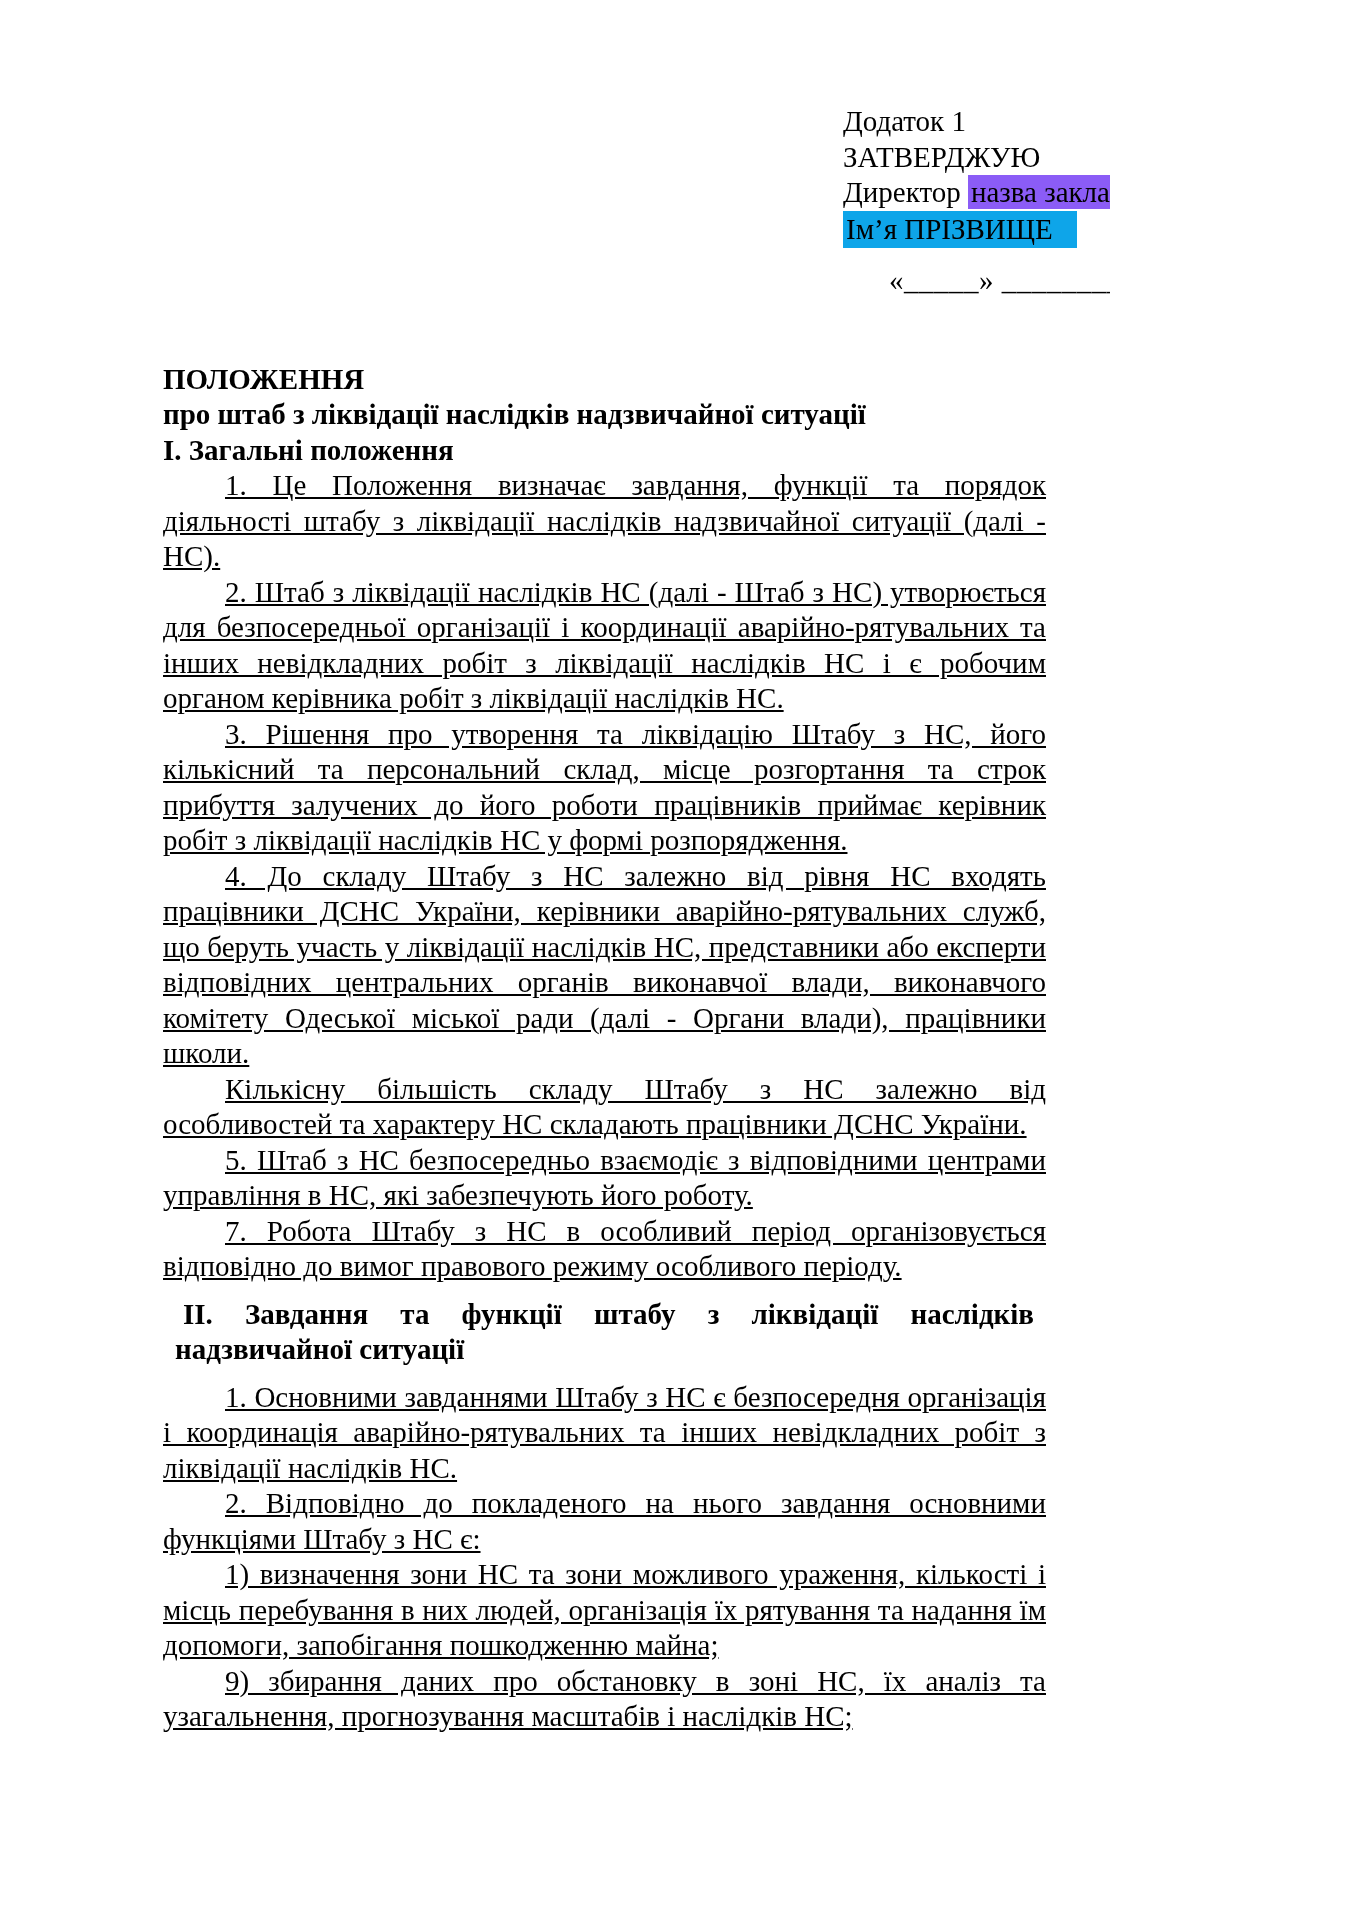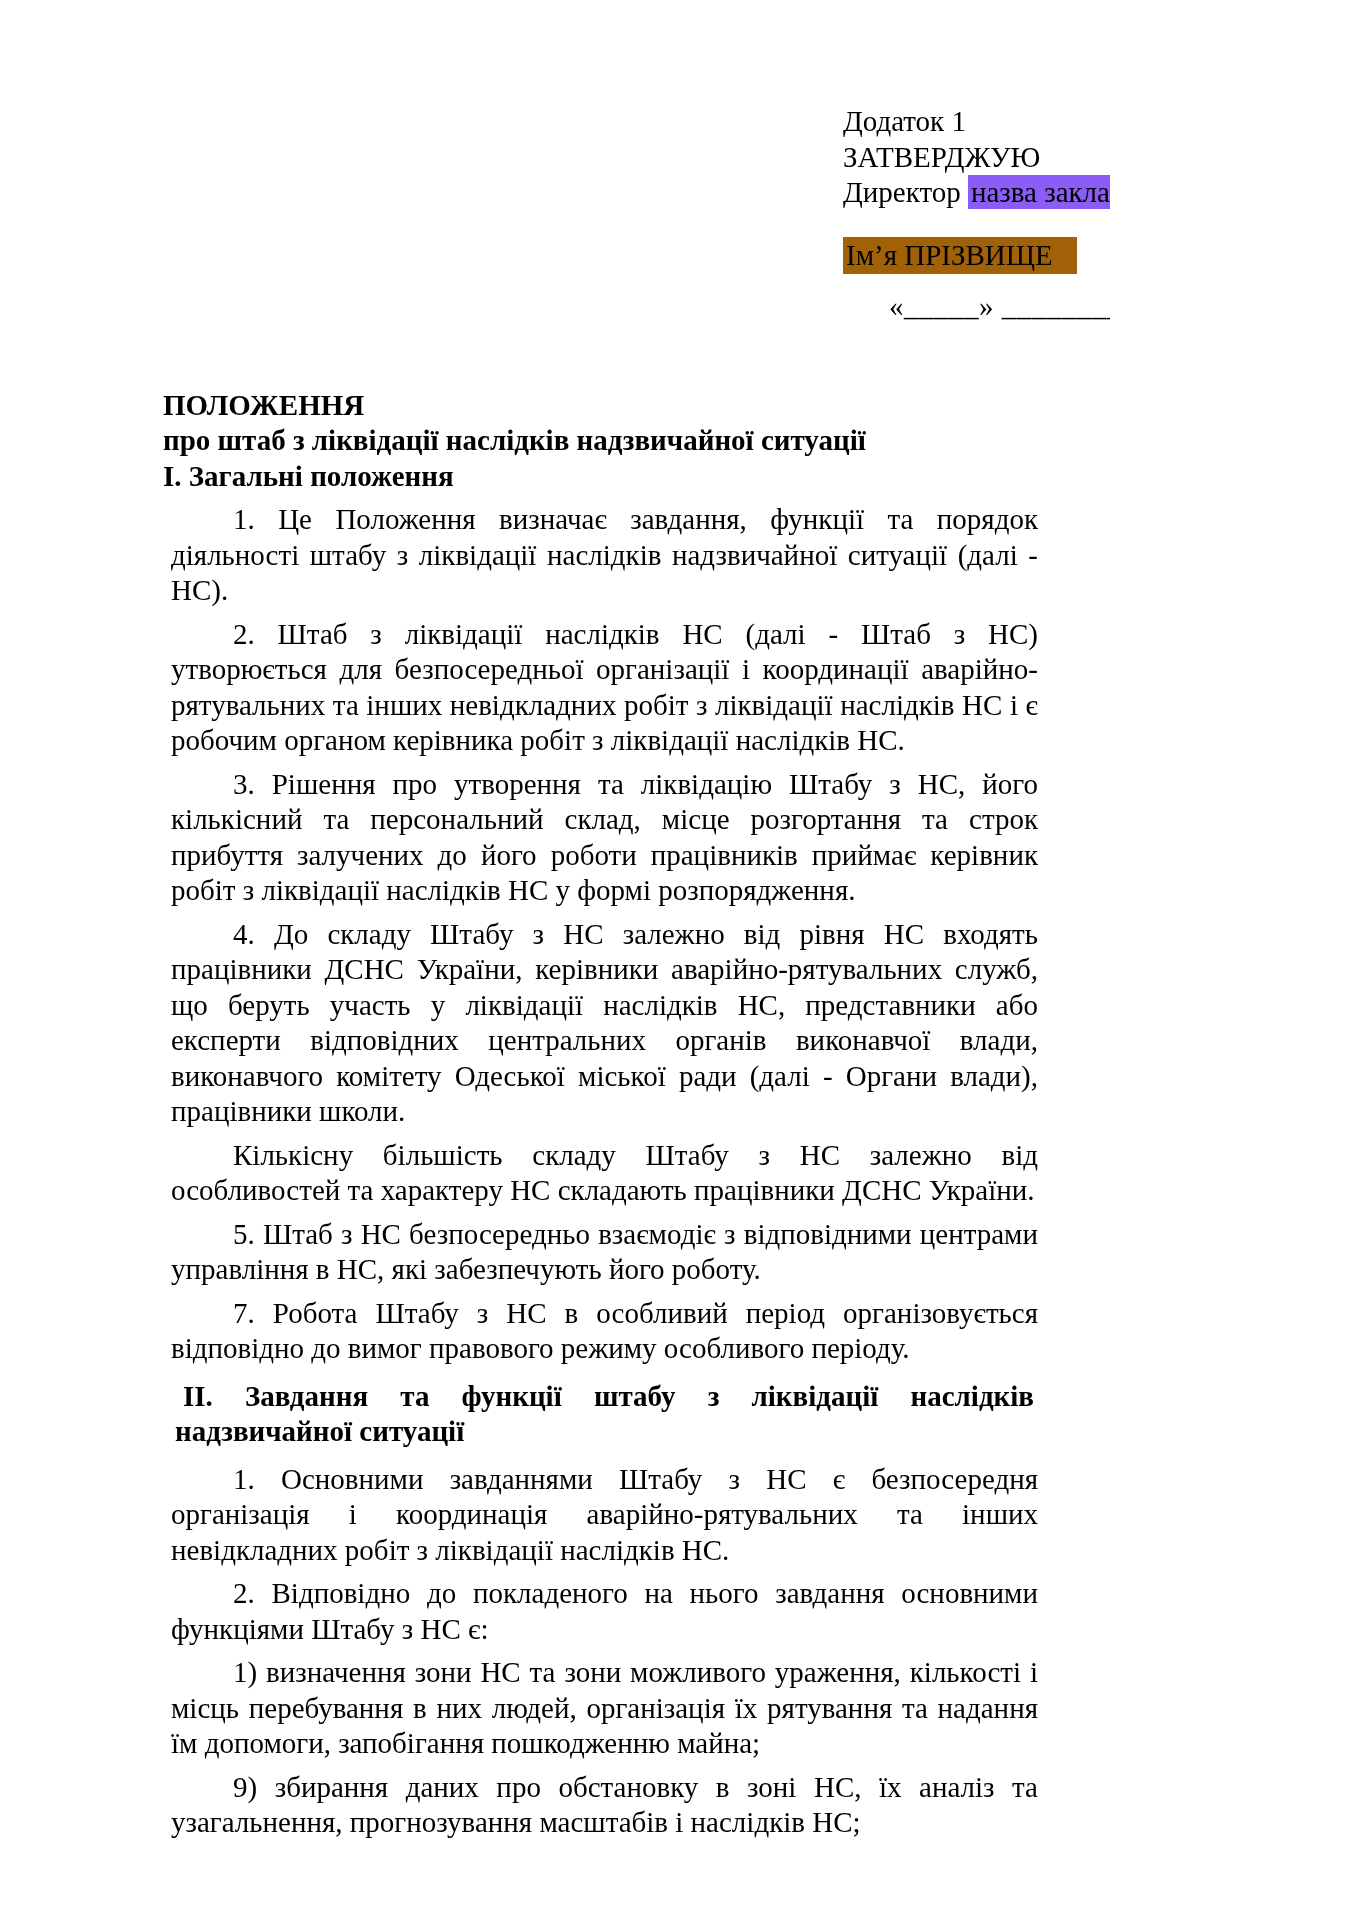--- a/index.html
+++ b/index.html
@@ -20,41 +20,42 @@
   .approval div { white-space: nowrap; }
   .hl { padding: 1px 6px 1px 3px; }
   .hl-name { padding-right: 24px; display: inline-block; }
   .date-line { margin-top: 15px; margin-left: 46px; letter-spacing: 0.5px; }
   .title-block {
     margin-top: 63px;
     text-align: left;
     font-weight: bold;
   }
   .para {
-    margin: 8px;
+    margin: 0;
     text-indent: 62px;
     text-align: justify;
+    text-decoration: underline;
   }
   .h2 {
     margin: 12px;
     font-weight: bold;
     text-align: justify;
     text-indent: 8px;
   }
 </style>
 </head>
 <body>
 
 <div class="page">
 
   <div class="approval">
     <div>Додаток 1</div>
     <div>ЗАТВЕРДЖУЮ</div>
     <div><span>Директор</span>&nbsp;<span class="hl" style="background-color: #8b5cf6;">назва закладу</span></div>
-    <div><span class="hl hl-name" style="background-color: #a16207; margin-top: 26px;">Ім’я ПРІЗВИЩЕ</span></div>
+    <div><span class="hl hl-name" style="background-color: #0ea5e9;">Ім’я ПРІЗВИЩЕ</span></div>
     <div class="date-line">«_____» ______________ 20__ р.</div>
   </div>
 
   <div class="title-block">
     <div>ПОЛОЖЕННЯ</div>
     <div>про штаб з ліквідації наслідків надзвичайної ситуації</div>
     <div>І. Загальні положення</div>
   </div>
 
   <p class="para">1. Це Положення визначає завдання, функції та порядок діяльності штабу з ліквідації наслідків надзвичайної ситуації (далі - НС).</p>

